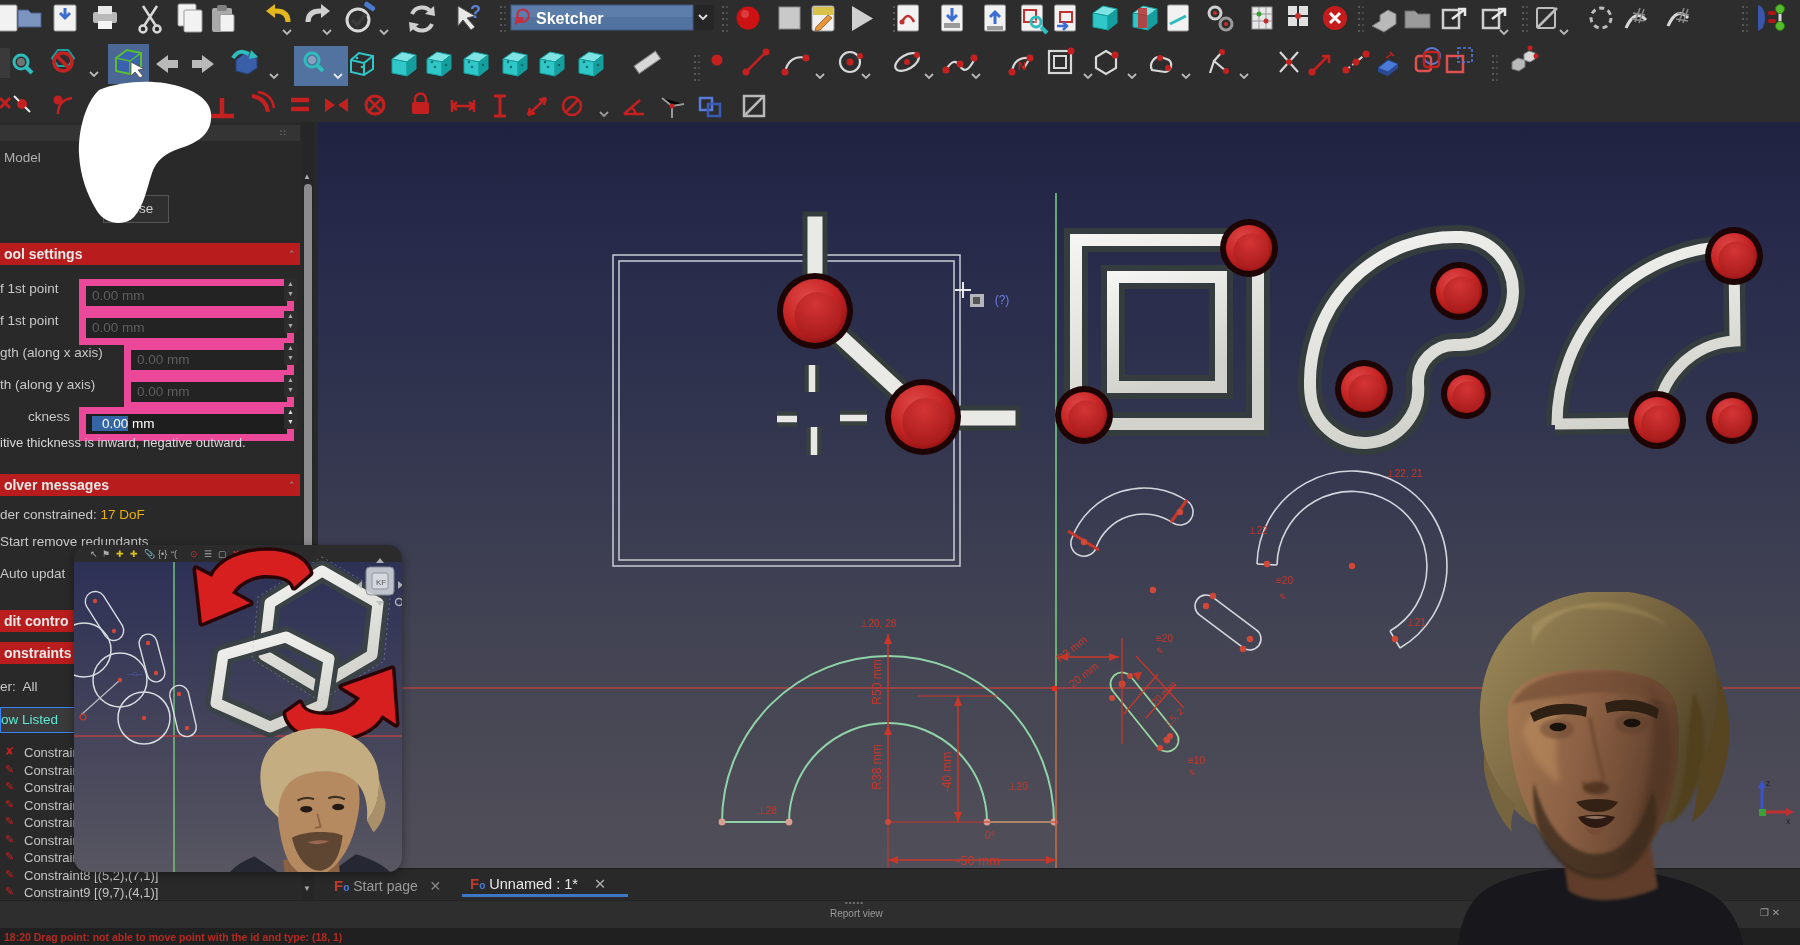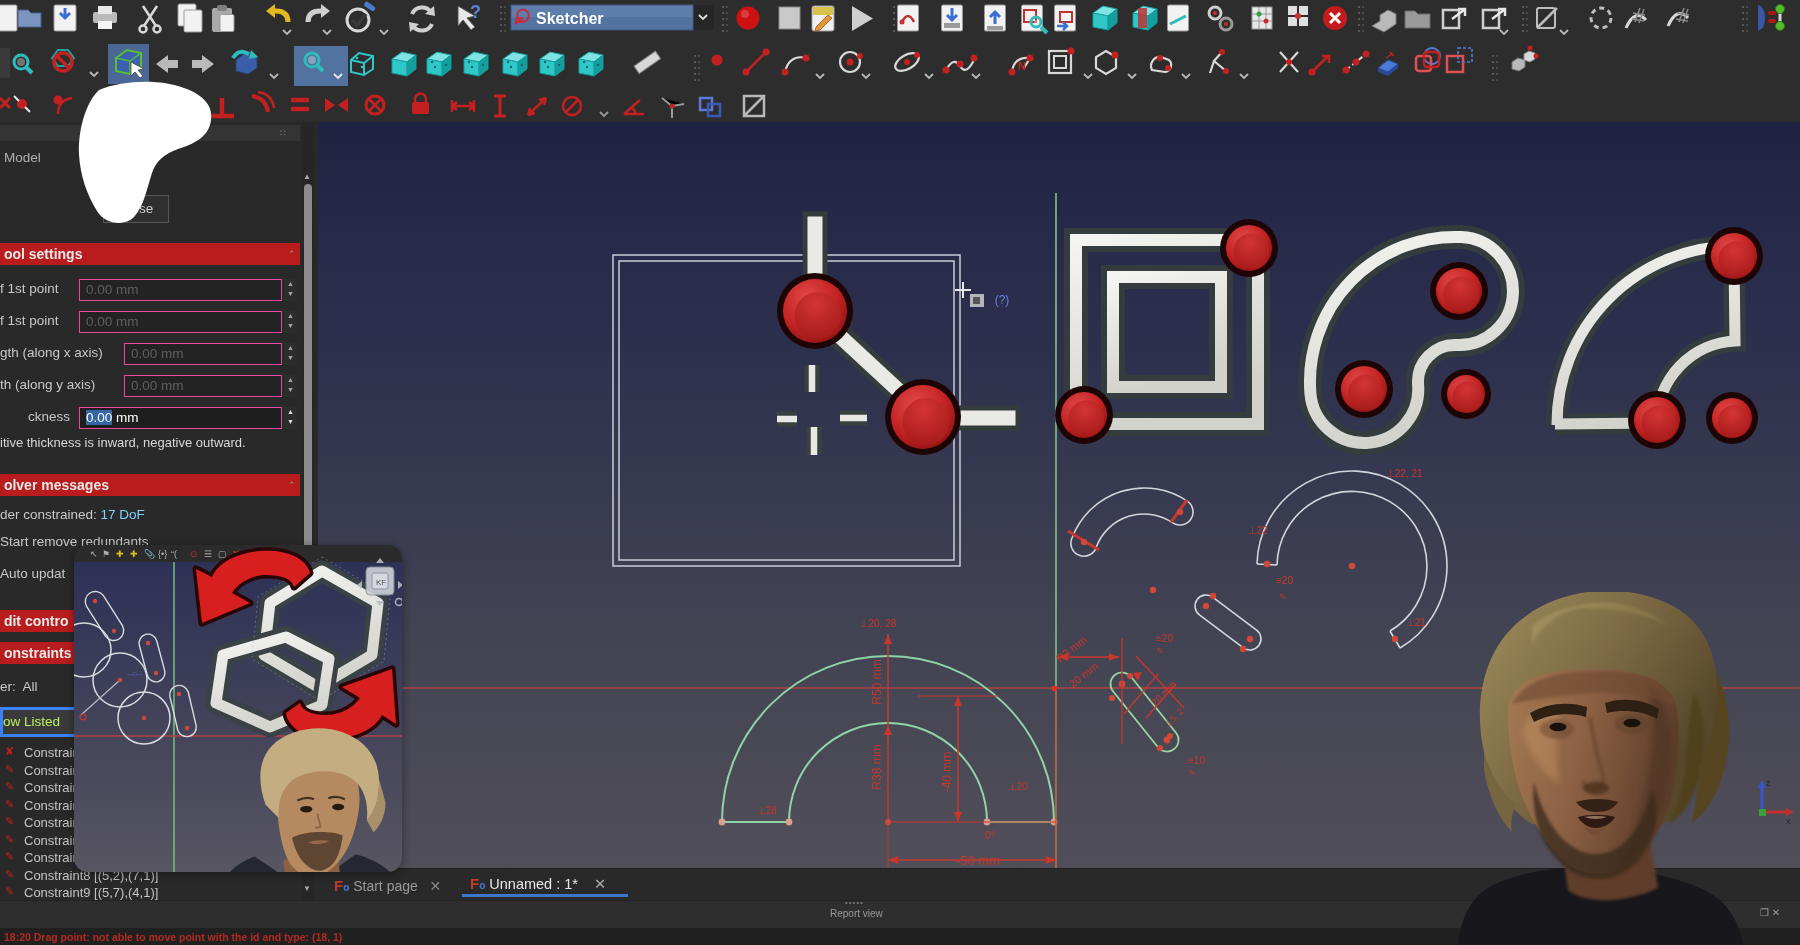--- a/index.html
+++ b/index.html
@@ -6,21 +6,21 @@
 .abs{position:absolute;}
 #viewport{left:318px;top:122px;width:1482px;height:746px;
  background:linear-gradient(180deg,#1f2240 0%,#262949 14%,#2d304d 30%,#383a51 50%,#434453 70%,#4b4a56 88%,#504f59 100%);}
 #panel{left:0;top:122px;width:318px;height:778px;background:#292929;}
 #tabbar{left:318px;top:868px;width:1482px;height:32px;background:#292929;border-top:1px solid #1d1d1d;box-sizing:border-box;}
 #reportbar{left:0;top:900px;width:1800px;height:28px;background:#2e2e2e;border-top:1px solid #222;}
 #bottomstrip{left:0;top:928px;width:1800px;height:17px;background:#202020;}
 .hdr{position:absolute;left:0;width:300px;height:22px;background:#b91c1c;color:#e8e8e8;
  font-weight:bold;font-size:14px;line-height:22px;}
 .lbl{position:absolute;color:#c8c8c8;font-size:13.5px;}
-.fld{position:absolute;background:#232323;border:1px solid #ec4899;color:#5f5f5f;
+.fld{position:absolute;background:#232323;border:7px solid #ec4899;color:#5f5f5f;
  font-size:13.5px;line-height:20px;padding-left:6px;}
 .caret{position:absolute;color:#9a9a9a;font-size:9px;}
 </style>
 </head><body>
 <svg class="abs" style="left:0;top:0" width="1800" height="125" viewBox="0 0 1800 125">
     <rect width="1800" height="125" fill="#2d2d2d"></rect>
     <rect x="-5.0" y="5.0" width="22" height="26" rx="1.5" fill="#f2f2f2" stroke="#9a9a9a" stroke-width="1"></rect>
     <path d="M18 10 L28 10 L31 13 L41 13 L41 27 L18 27 Z" fill="#7b95c0" stroke="#4a618a" stroke-width="1"></path>
     <rect x="54.0" y="5.0" width="22" height="26" rx="1.5" fill="#f2f2f2" stroke="#9a9a9a" stroke-width="1"></rect>
     <path d="M65 8 v10 m-5 -5 l5 5 l5 -5" stroke="#3a6ed0" stroke-width="3" fill="none"></path>
@@ -375,50 +375,50 @@
     <div class="lbl" style="left:0;top:191px;">f 1st point</div>
     <div class="fld" style="left:79px;top:189px;width:195px;height:20px;">0.00 mm</div>
     <div class="abs" style="left:284px;top:189px;width:13px;height:22px;background:#2d2d2d;color:#aaa;font-size:7px;text-align:center;line-height:10px;">▲<br>▼</div>
     <div class="lbl" style="left:0;top:223px;">gth (along x axis)</div>
     <div class="fld" style="left:124px;top:221px;width:150px;height:20px;">0.00 mm</div>
     <div class="abs" style="left:284px;top:221px;width:13px;height:22px;background:#2d2d2d;color:#aaa;font-size:7px;text-align:center;line-height:10px;">▲<br>▼</div>
     <div class="lbl" style="left:0;top:255px;">th (along y axis)</div>
     <div class="fld" style="left:124px;top:253px;width:150px;height:20px;">0.00 mm</div>
     <div class="abs" style="left:284px;top:253px;width:13px;height:22px;background:#2d2d2d;color:#aaa;font-size:7px;text-align:center;line-height:10px;">▲<br>▼</div>
     <div class="lbl" style="left:0;top:287px;padding-left:28px;">ckness</div>
-    <div class="fld" style="left:79px;top:285px;width:195px;height:20px;background:#1e1e1e;color:#fff;"><span style="background:#3465a4;color:#fff;">0.00</span> mm</div>
+    <div class="fld" style="left:79px;top:285px;width:195px;height:20px;background:#1e1e1e;color:#fff;"><span style="background:#3465a4;color:#fff;padding-left:10px;">0.00</span> mm</div>
     <div class="abs" style="left:284px;top:285px;width:13px;height:22px;background:#2d2d2d;color:#ddd;font-size:7px;text-align:center;line-height:10px;">▲<br>▼</div>
     <div class="lbl" style="left:0;top:313px;font-size:13px;color:#d8d8d8;">itive thickness is inward, negative outward.</div>
     <div class="hdr" style="top:352px;">&nbsp;olver messages</div>
     <div class="caret" style="left:288px;top:358px;">⌃</div>
-    <div class="lbl" style="left:0;top:385px;">der constrained: <span style="color:#7dd3fc">17 DoF</span></div>
+    <div class="lbl" style="left:0;top:385px;">der constrained: <span style="color:#eab308">17 DoF</span></div>
     <div class="lbl" style="left:0;top:412px;">Start remove redundants</div>
     <div class="lbl" style="left:0;top:444px;text-align:center;">Auto updat</div>
     <div class="hdr" style="top:488px;">&nbsp;dit contro</div>
     <div class="hdr" style="top:520px;">&nbsp;onstraints</div>
     <div class="lbl" style="left:0;top:557px;">er:&nbsp; All</div>
-    <div class="abs" style="left:0;top:585px;width:76px;height:24px;background:#3a3a3a;border:3px solid #3b82f6;color:#bef264;font-size:13.5px;line-height:24px;">ow Listed</div>
+    <div class="abs" style="left:0;top:585px;width:76px;height:24px;background:#3a3a3a;border:1px solid #3b82f6;color:#5eead4;font-size:13.5px;line-height:24px;">ow Listed</div>
     <div class="abs" style="left:5px;top:623px;color:#c42020;font-size:11px;">✘</div>
     <div class="lbl" style="left:24px;top:623px;font-size:13px;color:#c4c4c4;">Constraint</div>
     <div class="abs" style="left:5px;top:640.5px;color:#c42020;font-size:11px;">✎</div>
     <div class="lbl" style="left:24px;top:640.5px;font-size:13px;color:#c4c4c4;">Constraint</div>
     <div class="abs" style="left:5px;top:658.0px;color:#c42020;font-size:11px;">✎</div>
     <div class="lbl" style="left:24px;top:658.0px;font-size:13px;color:#c4c4c4;">Constraint</div>
     <div class="abs" style="left:5px;top:675.5px;color:#c42020;font-size:11px;">✎</div>
     <div class="lbl" style="left:24px;top:675.5px;font-size:13px;color:#c4c4c4;">Constraint</div>
     <div class="abs" style="left:5px;top:693.0px;color:#c42020;font-size:11px;">✎</div>
     <div class="lbl" style="left:24px;top:693.0px;font-size:13px;color:#c4c4c4;">Constraint</div>
     <div class="abs" style="left:5px;top:710.5px;color:#c42020;font-size:11px;">✎</div>
     <div class="lbl" style="left:24px;top:710.5px;font-size:13px;color:#c4c4c4;">Constraint</div>
     <div class="abs" style="left:5px;top:728.0px;color:#c42020;font-size:11px;">✎</div>
     <div class="lbl" style="left:24px;top:728.0px;font-size:13px;color:#c4c4c4;">Constraint7 |</div>
     <div class="abs" style="left:5px;top:745.5px;color:#c42020;font-size:11px;">✎</div>
     <div class="lbl" style="left:24px;top:745.5px;font-size:13px;color:#c4c4c4;">Constraint8 [(5,2),(7,1)]</div>
     <div class="abs" style="left:5px;top:763.0px;color:#c42020;font-size:11px;">✎</div>
-    <div class="lbl" style="left:24px;top:763.0px;font-size:13px;color:#c4c4c4;">Constraint9 [(5,7),(4,1)]</div>
+    <div class="lbl" style="left:24px;top:763.0px;font-size:13px;color:#c4c4c4;">Constraint9 [(9,7),(4,1)]</div>
     <div class="abs" style="left:302px;top:0;width:12px;height:778px;background:#262626;"></div>
     <div class="abs" style="left:304px;top:62px;width:8px;height:455px;background:#8c8c8c;border-radius:4px;"></div>
     <div class="abs" style="left:303px;top:50px;color:#aaa;font-size:8px;">▲</div>
     <div class="abs" style="left:303px;top:762px;color:#aaa;font-size:8px;">▼</div>
   </div>
 <div id="viewport" class="abs">
     <svg width="1482" height="746" viewBox="0 0 1482 746" style="position:absolute;left:0;top:0">
       <defs>
 <radialGradient id="rg" cx="0.38" cy="0.3" r="0.8">
  <stop offset="0" stop-color="#e04848"></stop>

